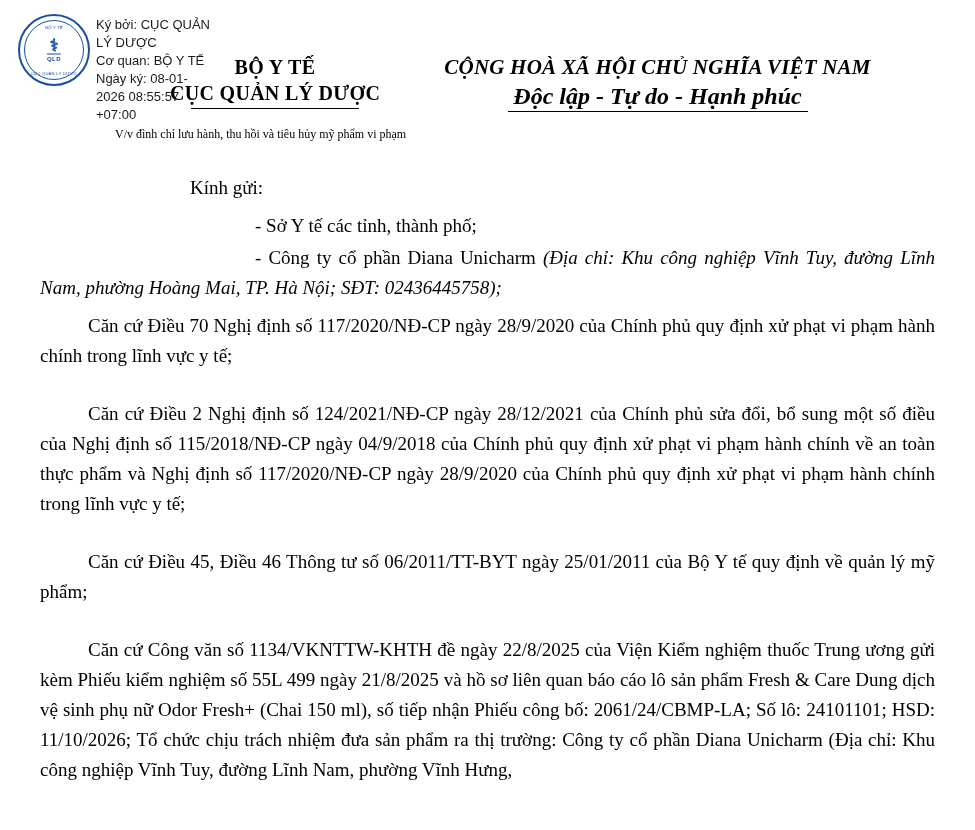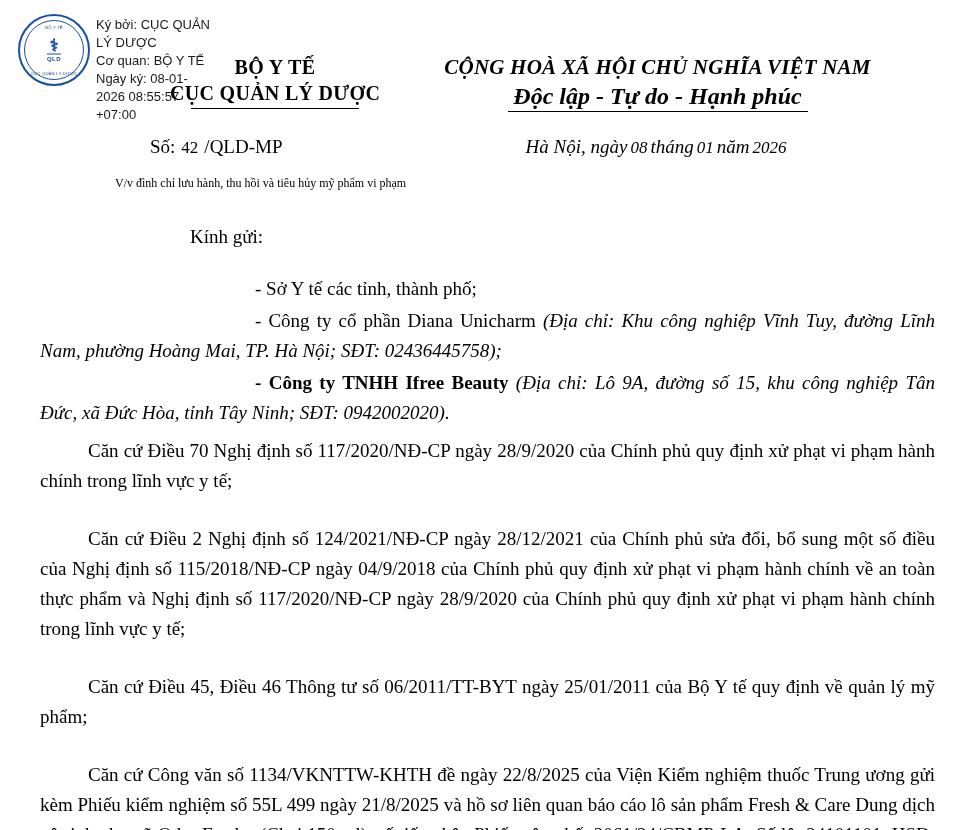--- a/index.html
+++ b/index.html
@@ -179,21 +179,21 @@
 
   
   .body {
     margin-top: 26px;
     font-size: 19px;
     line-height: 30px;
     text-align: justify;
   }
   .kinh-gui {
     padding-left: 150px;
-    margin-bottom: 22px;
+    margin-bottom: 8px;
   }
   .recipient {
     padding-left: 215px;
     text-indent: 0;
     margin-bottom: 2px;
   }
   .recipient.wrap {
     padding-left: 0;
     text-indent: 215px;
   }
@@ -233,45 +233,34 @@
       <div class="dept">CỤC QUẢN LÝ DƯỢC</div>
       <div class="dept-underline"></div>
     </div>
     <div class="hdr-right">
       <div class="nation">CỘNG HOÀ XÃ HỘI CHỦ NGHĨA VIỆT NAM</div>
       <div class="motto">Độc lập - Tự do - Hạnh phúc</div>
       <div class="motto-underline"></div>
     </div>
   </div>
 
-  <div class="numrow">
-    <div class="numrow-left">
-      <span>Số:</span><span class="num">42</span><span>/QLD-MP</span>
-    </div>
-    <div class="numrow-right">
-      <span>Hà Nội, ngày</span><span class="v">08</span><span>tháng</span><span class="v">01</span><span>năm</span><span class="v">2026</span>
-    </div>
-  </div>
 
   <div class="subject">V/v đình chỉ lưu hành, thu hồi và tiêu hủy mỹ phẩm vi phạm</div>
 
   <div class="body">
     <div class="kinh-gui">Kính gửi:</div>
 
     <div class="recipient">
       <span>- Sở Y tế các tỉnh, thành phố;</span>
     </div>
 
     <div class="recipient wrap">
       <span>- Công ty cổ phần Diana Unicharm </span><i>(Địa chỉ: Khu công nghiệp Vĩnh Tuy, đường Lĩnh Nam, phường Hoàng Mai, TP. Hà Nội; SĐT: 02436445758);</i>
     </div>
 
-    <div class="recipient wrap">
-      <b>- Công ty TNHH Ifree Beauty </b><i>(Địa chỉ: Lô 9A, đường số 15, khu công nghiệp Tân Đức, xã Đức Hòa, tỉnh Tây Ninh; SĐT: 0942002020).</i>
-    </div>
 
     <div class="para" style="margin-top:8px;">Căn cứ Điều 70 Nghị định số 117/2020/NĐ-CP ngày 28/9/2020 của Chính phủ quy định xử phạt vi phạm hành chính trong lĩnh vực y tế;</div>
     <div class="para">Căn cứ Điều 2 Nghị định số 124/2021/NĐ-CP ngày 28/12/2021 của Chính phủ sửa đổi, bổ sung một số điều của Nghị định số 115/2018/NĐ-CP ngày 04/9/2018 của Chính phủ quy định xử phạt vi phạm hành chính về an toàn thực phẩm và Nghị định số 117/2020/NĐ-CP ngày 28/9/2020 của Chính phủ quy định xử phạt vi phạm hành chính trong lĩnh vực y tế;</div>
     <div class="para">Căn cứ Điều 45, Điều 46 Thông tư số 06/2011/TT-BYT ngày 25/01/2011 của Bộ Y tế quy định về quản lý mỹ phẩm;</div>
     <div class="para">Căn cứ Công văn số 1134/VKNTTW-KHTH đề ngày 22/8/2025 của Viện Kiểm nghiệm thuốc Trung ương gửi kèm Phiếu kiểm nghiệm số 55L 499 ngày 21/8/2025 và hồ sơ liên quan báo cáo lô sản phẩm Fresh &amp; Care Dung dịch vệ sinh phụ nữ Odor Fresh+ (Chai 150 ml), số tiếp nhận Phiếu công bố: 2061/24/CBMP-LA; Số lô: 24101101; HSD: 11/10/2026; Tổ chức chịu trách nhiệm đưa sản phẩm ra thị trường: Công ty cổ phần Diana Unicharm (Địa chỉ: Khu công nghiệp Vĩnh Tuy, đường Lĩnh Nam, phường Vĩnh Hưng,</div>
   </div>
 
 </div>
 
 </body></html>

